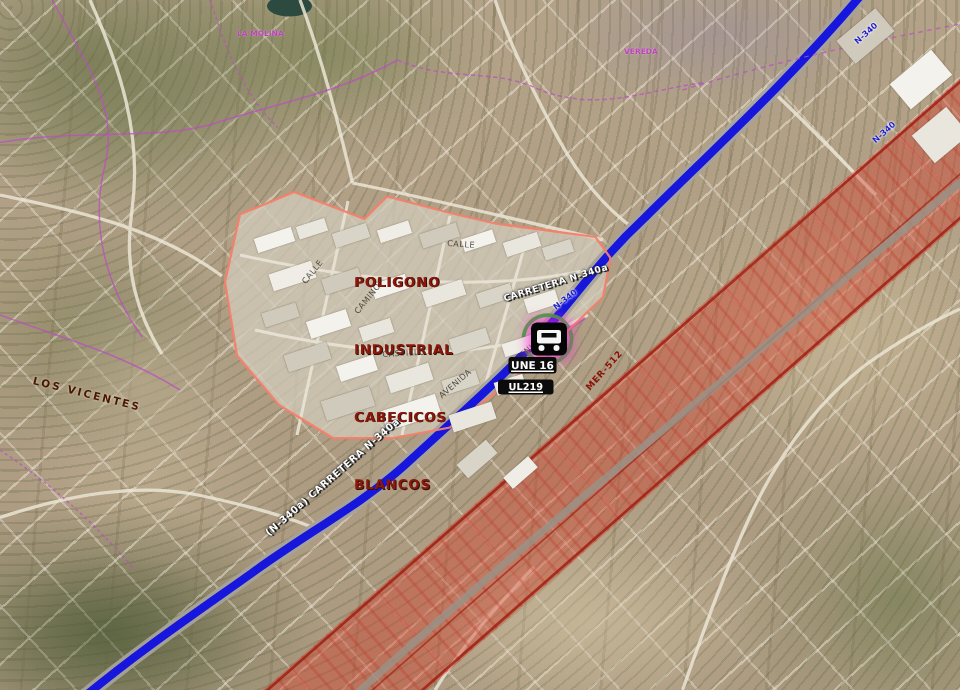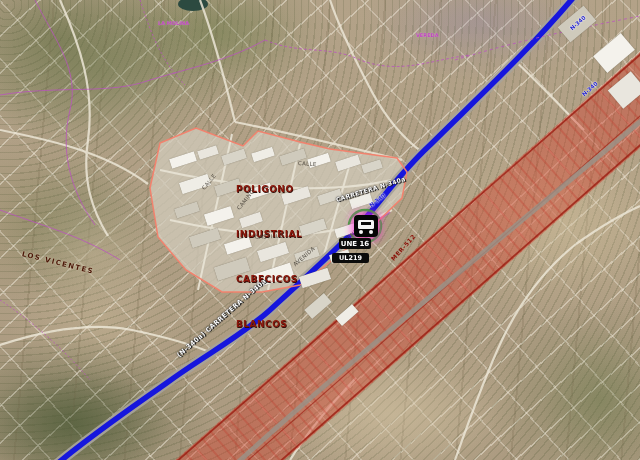--- a/index.html
+++ b/index.html
@@ -32,21 +32,21 @@
   .lbl-place{color:#4a1505;font-weight:bold;font-size:7px;letter-spacing:1.5px;
              text-shadow:0 0 2px rgba(235,225,205,.8);}
   .lbl-road{color:#fff;font-weight:bold;font-size:6.5px;letter-spacing:.4px;
             text-shadow:0 0 1px #222,0 0 2px #222,1px 1px 0 #222;}
   .lbl-num{color:#2222cc;font-weight:bold;font-size:5.5px;
            text-shadow:0 0 2px #fff,0 0 1px #fff;}
   .lbl-mer{color:#8b1008;font-weight:bold;font-size:6px;letter-spacing:.5px;}
   .lbl-street{color:#3a342c;font-size:5.5px;letter-spacing:.3px;opacity:.85;}
   .lbl-mag{color:#c040c0;font-size:5px;font-weight:bold;text-shadow:0 0 1px rgba(255,255,255,.5);}
   .tag{position:absolute;background:#0b0b0b;color:#fff;font-weight:bold;
-       border-radius:2px;display:flex;align-items:center;justify-content:center;}
+       border-radius:2px;display:flex;align-items:center;justify-content:center;text-decoration:underline;}
   #marker{position:absolute;left:354px;top:215px;width:24px;height:22px;background:#050505;
           border-radius:4px;box-shadow:0 0 7px 3px rgba(255,40,220,.65);}
   #marker .truck-body{position:absolute;left:4px;top:5px;width:16px;height:9px;background:#f5f5f5;border-radius:1.5px;}
   #marker .truck-windshield{position:absolute;left:7px;top:7px;width:10px;height:3px;background:#0a0a0a;}
   #marker .truck-wheel{position:absolute;bottom:3px;width:4px;height:4px;background:#f5f5f5;border-radius:50%;}
   .pond{position:absolute;left:178px;top:-3px;width:30px;height:14px;background:#2c4a40;border-radius:50%;}
 </style>
 </head>
 <body>
 

